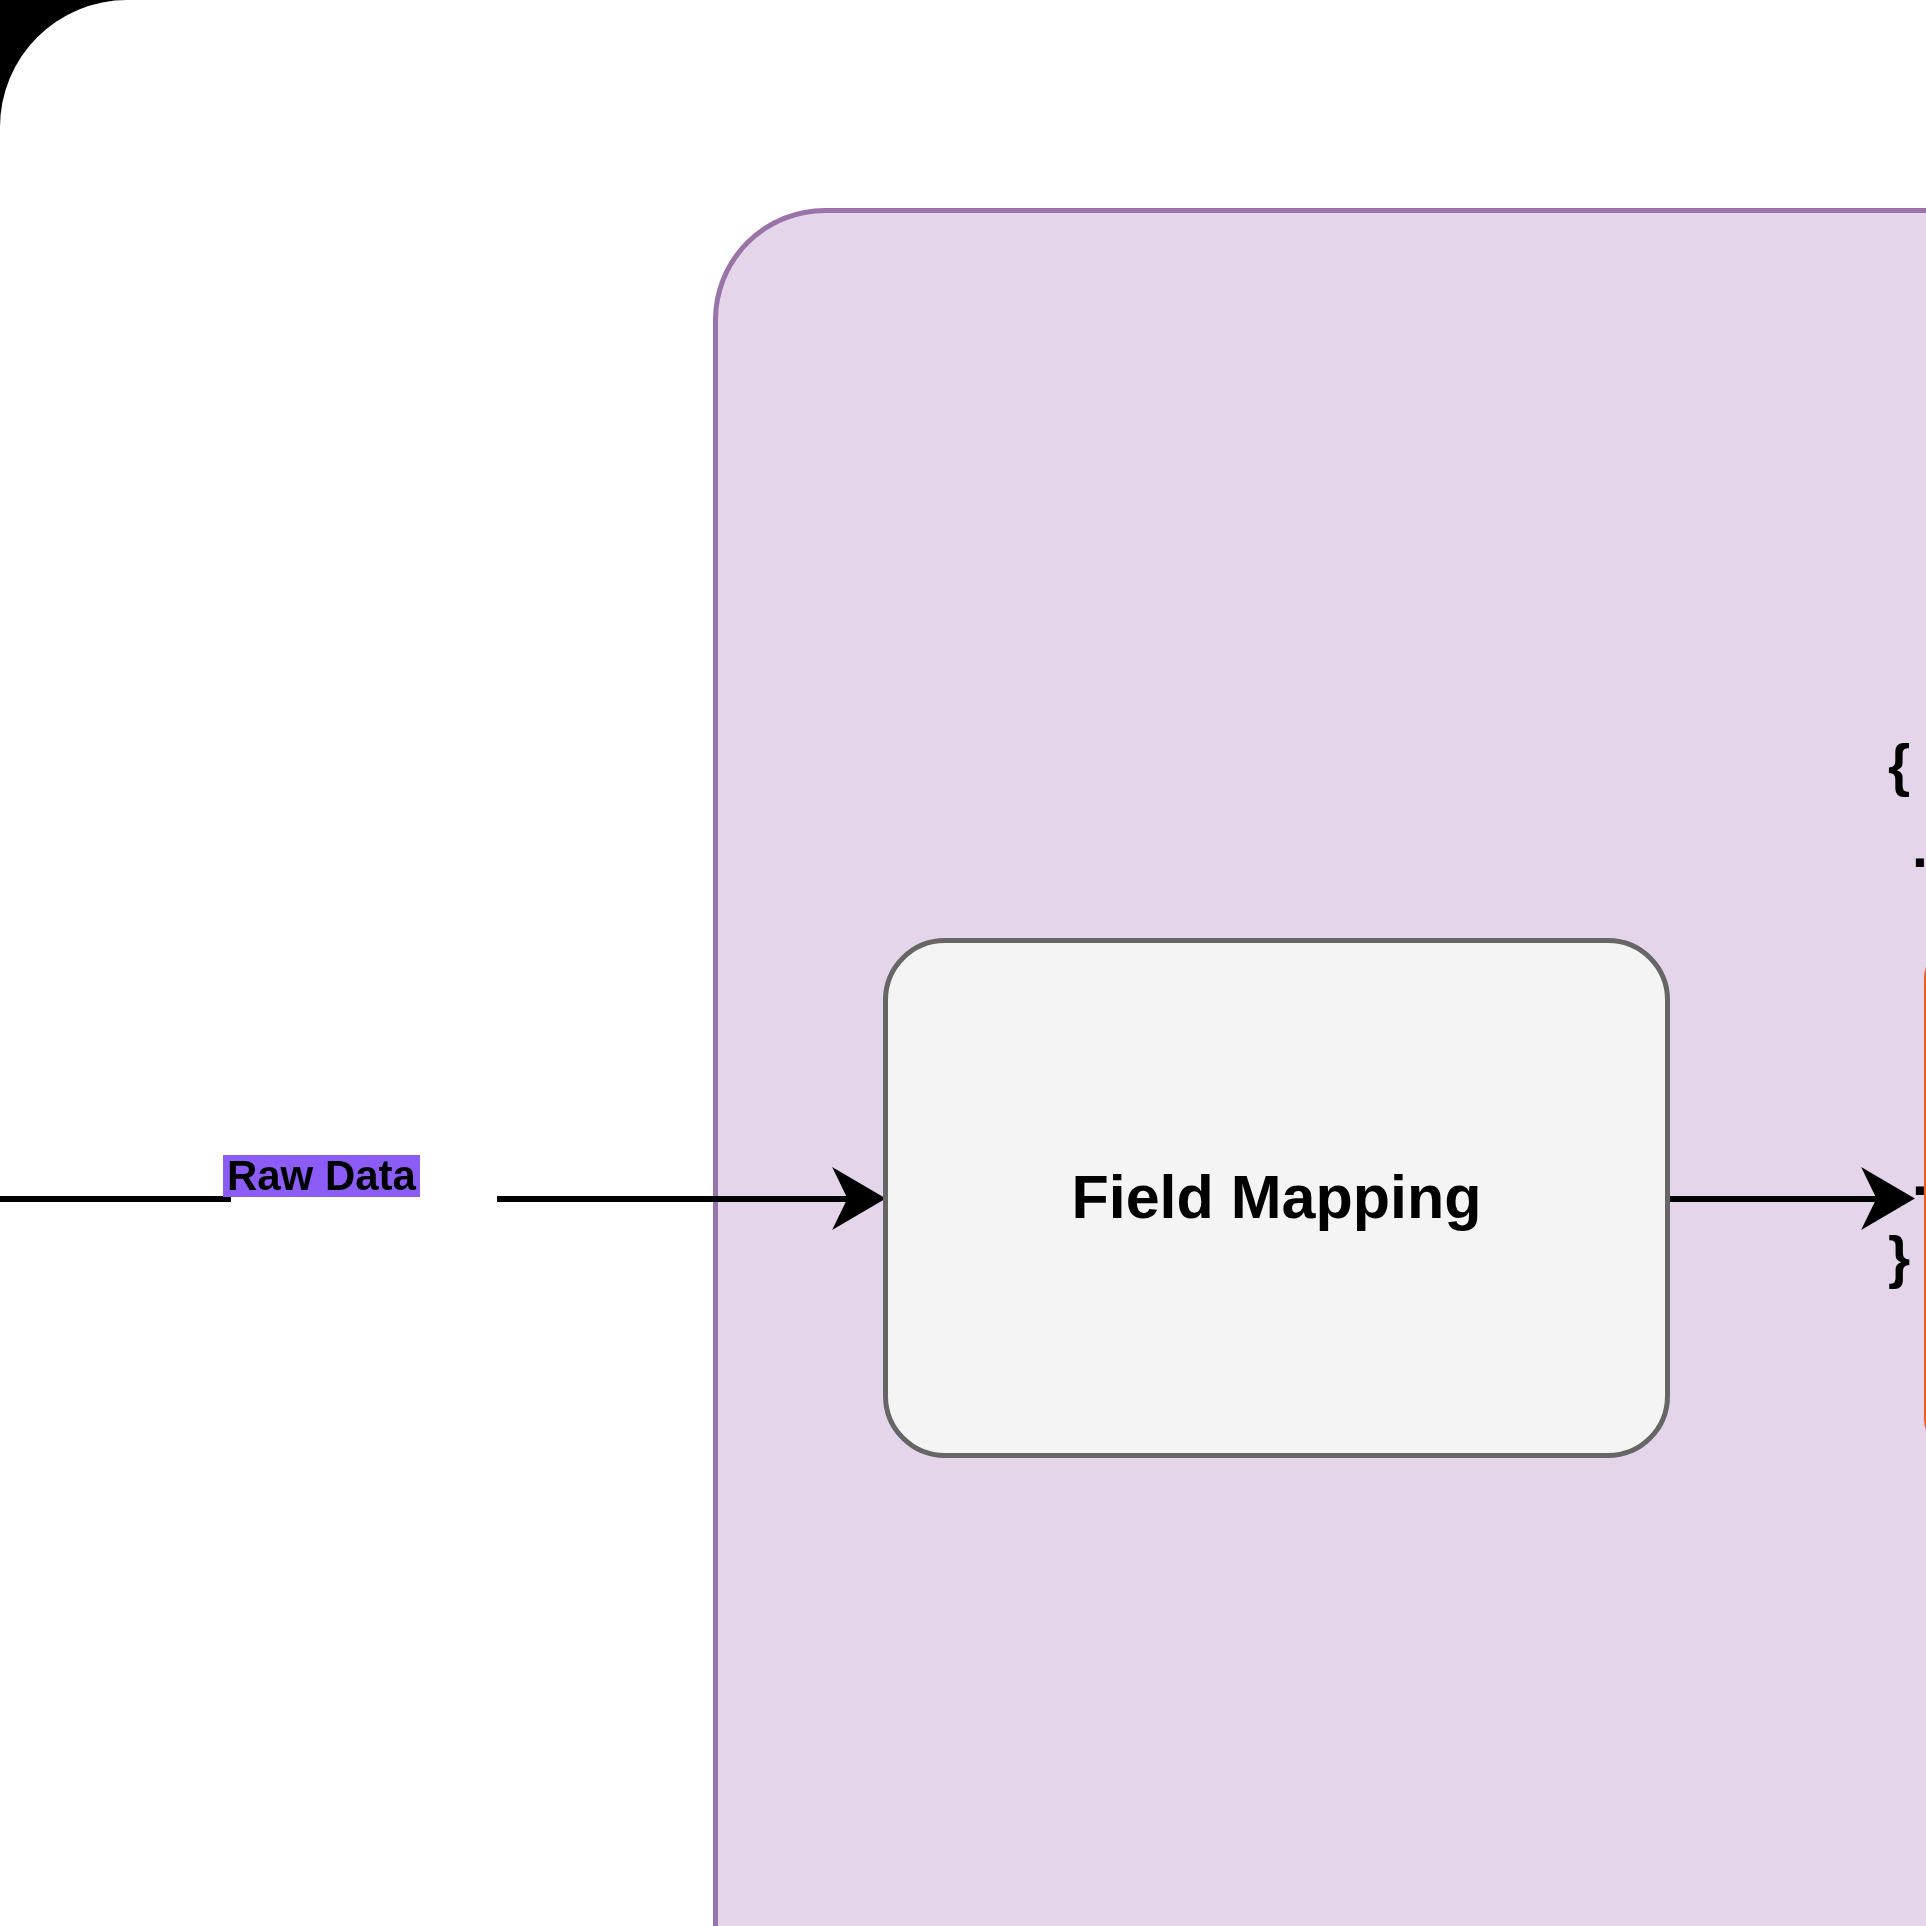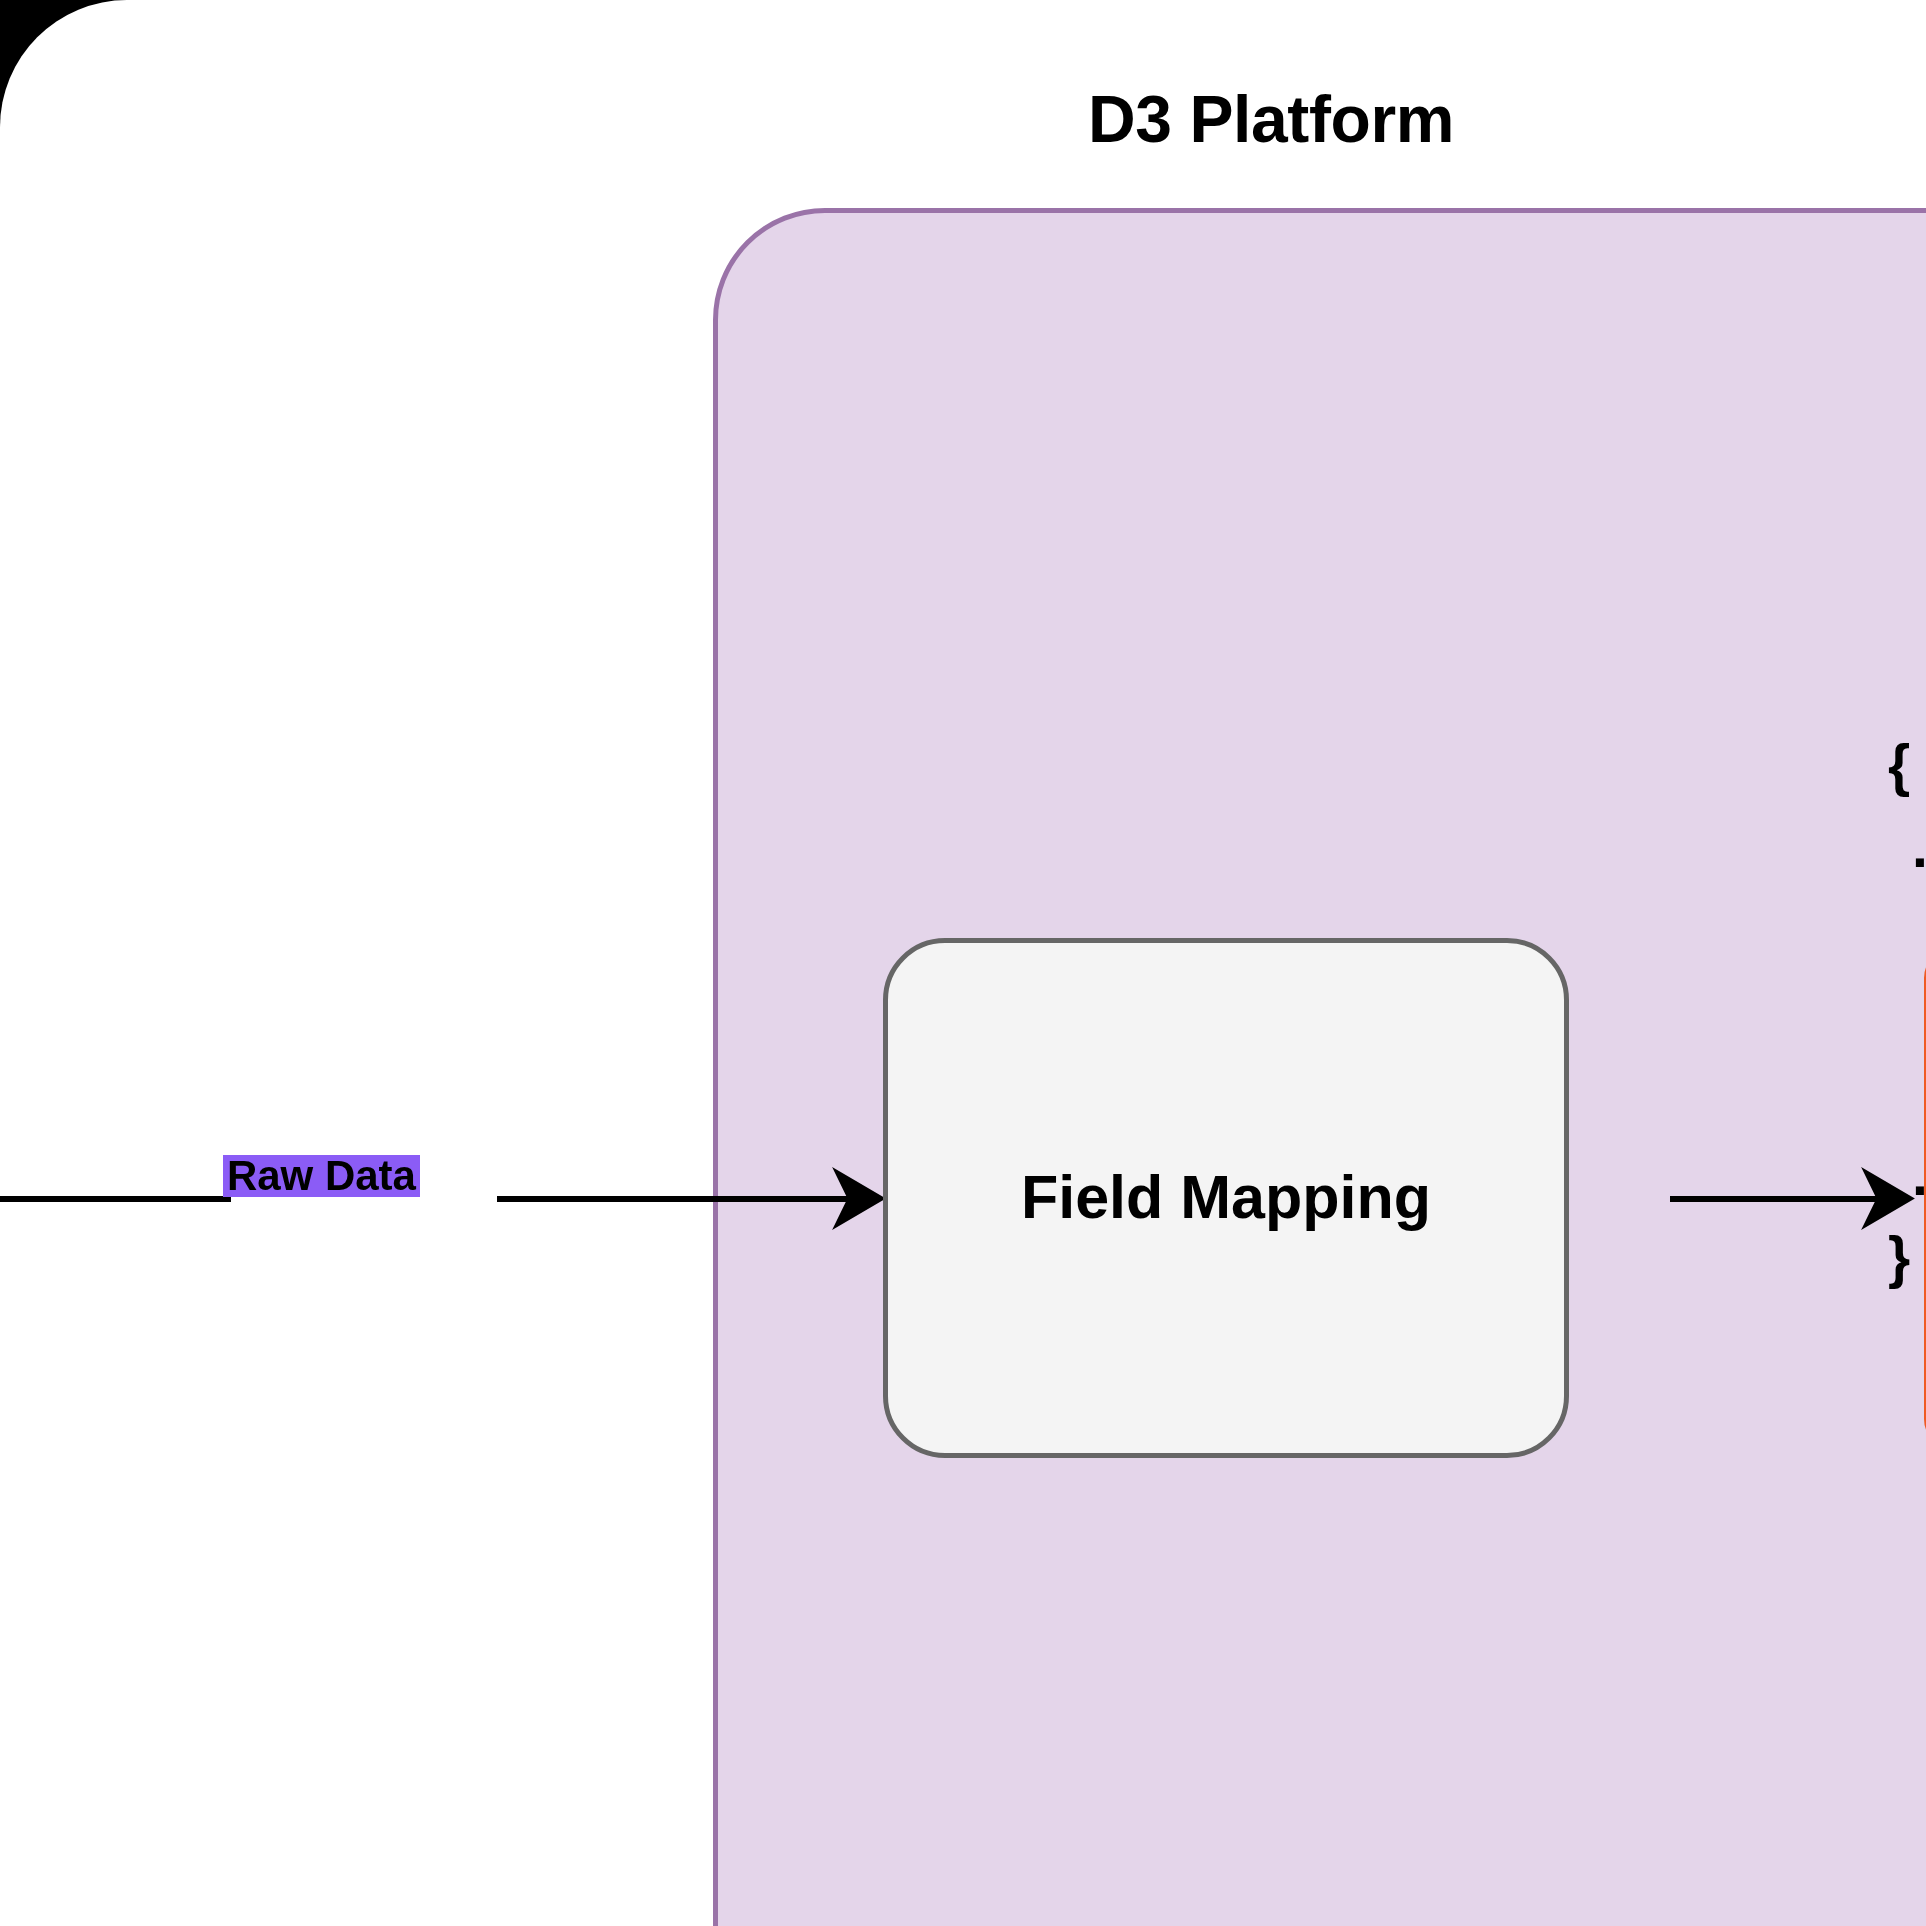--- a/index.html
+++ b/index.html
@@ -52,21 +52,21 @@
     color: #000000;
     letter-spacing: -0.4px;
     white-space: nowrap;
   }
 
   
   #field-mapping-box {
     position: absolute;
     left: 883px;
     top: 938px;
-    width: 686px;
+    width: 787px;
     height: 520px;
     background: #f4f4f4;
     border: 5px solid #666666;
     border-radius: 62px;
     box-sizing: border-box;
     display: flex;
     flex-direction: column;
     align-items: center;
     justify-content: center;
   }
@@ -183,21 +183,20 @@
     pointer-events: none;
   }
 </style>
 </head>
 <body>
 
 <div id="stage">
 
   <div id="white-card">
 
-    <div id="platform-title">D3 Platform</div>
 
     <div id="platform-box"></div>
 
 
     <div id="raw-arrow-left"></div>
     <div id="raw-label">Raw Data</div>
     <div id="raw-arrow-right"></div>
     <div id="raw-arrowhead">
       <svg viewBox="0 0 140 164" width="54" height="63" xmlns="http://www.w3.org/2000/svg">
         <path d="M0 0 L140 82 L0 164 L40 82 Z" fill="#000000"></path>

